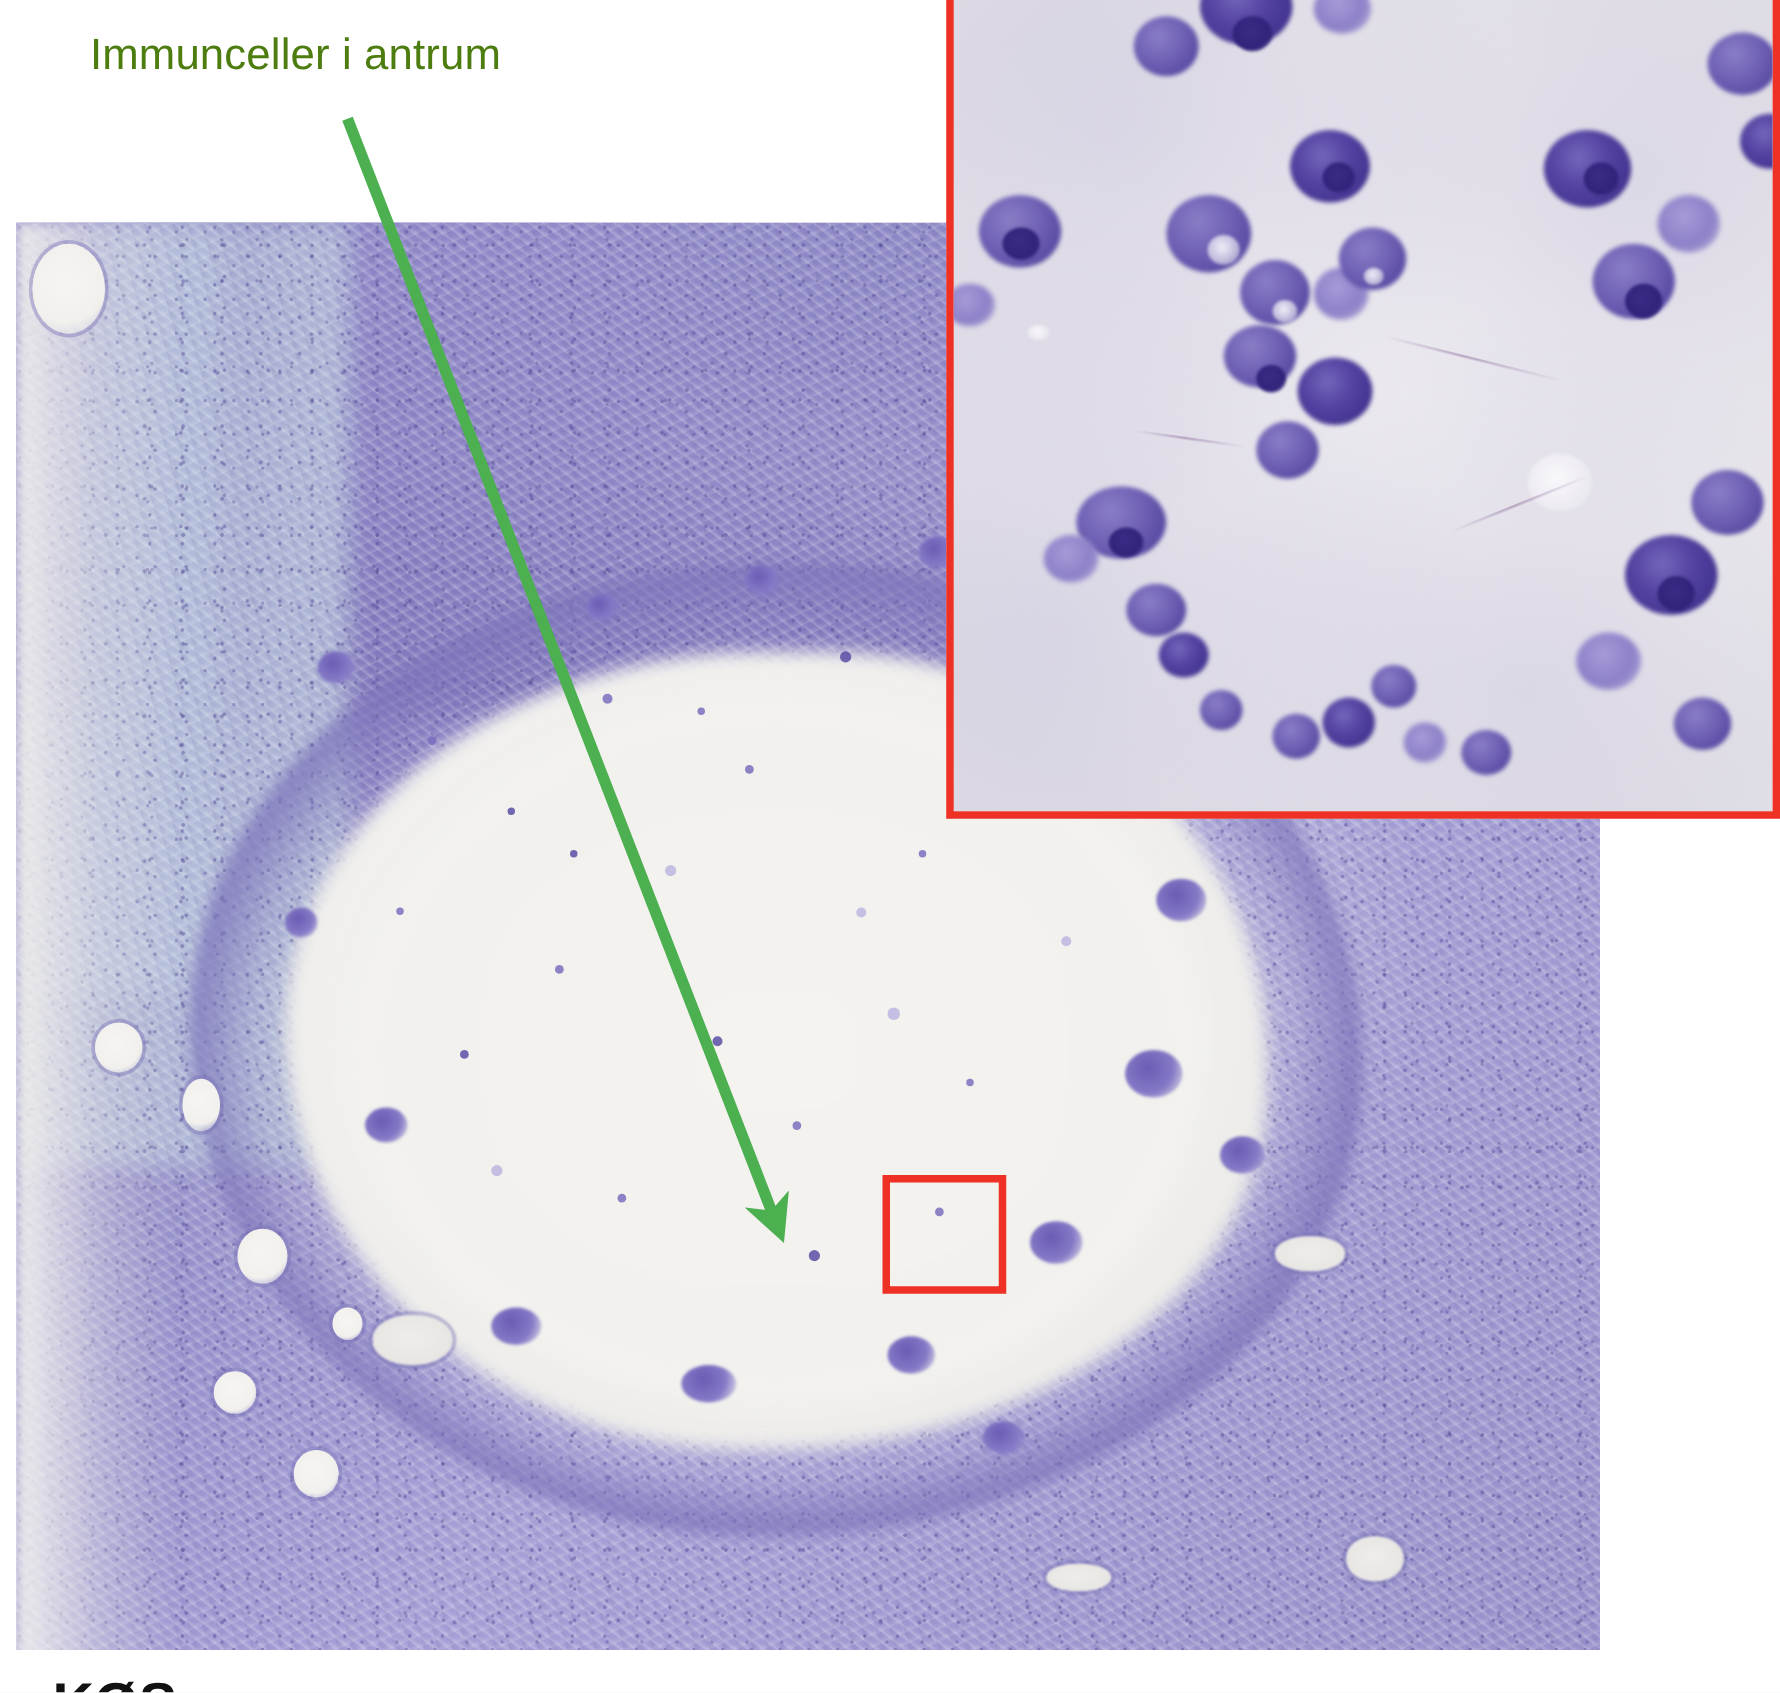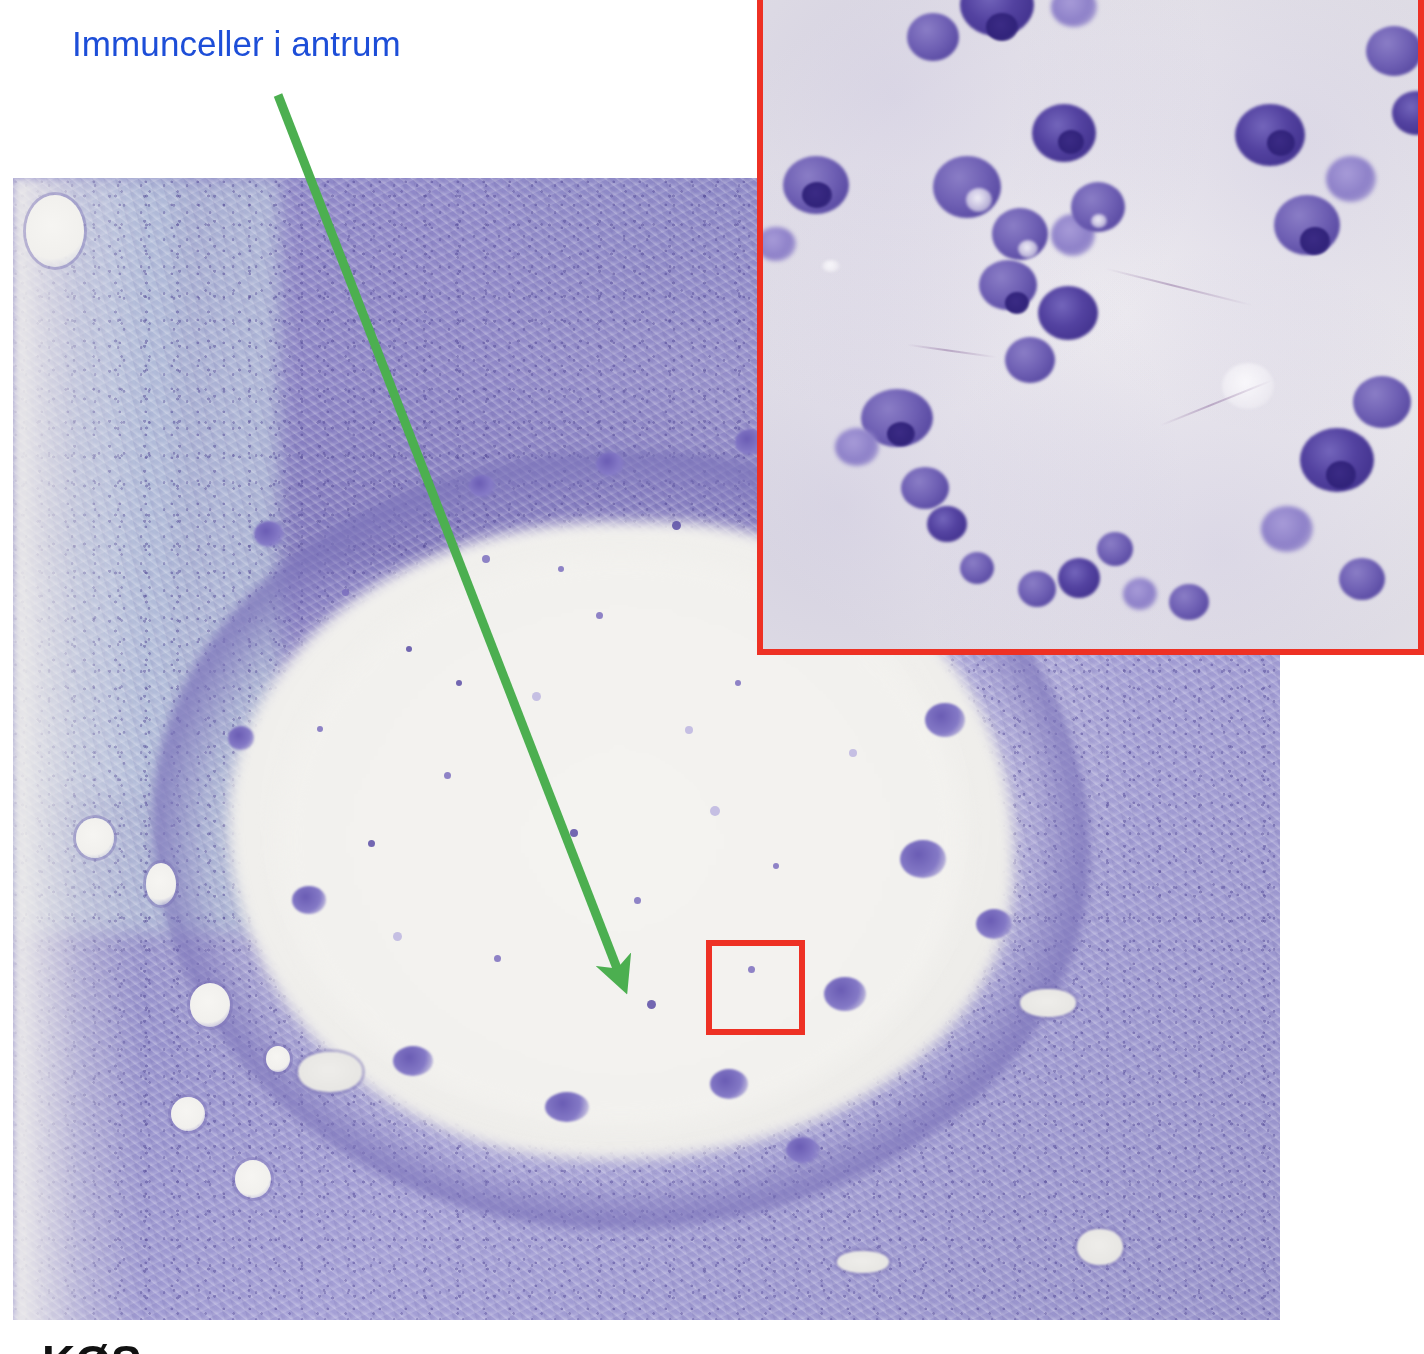--- a/index.html
+++ b/index.html
@@ -6,21 +6,21 @@
   html,body{margin:0;padding:0;background:#ffffff;}
   body{
     width:1424px;height:1354px;position:relative;overflow:hidden;
     font-family:"Liberation Sans","DejaVu Sans",sans-serif;
   }
 
   
   #slide-title{
     position:absolute;left:72px;top:22px;
     font-size:35px;line-height:44px;
-    color:#1d4ed8;letter-spacing:0.1px;white-space:nowrap;
+    color:#4d7c0f;letter-spacing:0.1px;white-space:nowrap;
     z-index:40;
   }
 
   
   #bottom-caption{
     position:absolute;left:42px;top:1336px;
     font-size:46px;line-height:52px;font-weight:700;
     color:#111111;white-space:nowrap;overflow:hidden;
     height:18px;z-index:40;
   }

